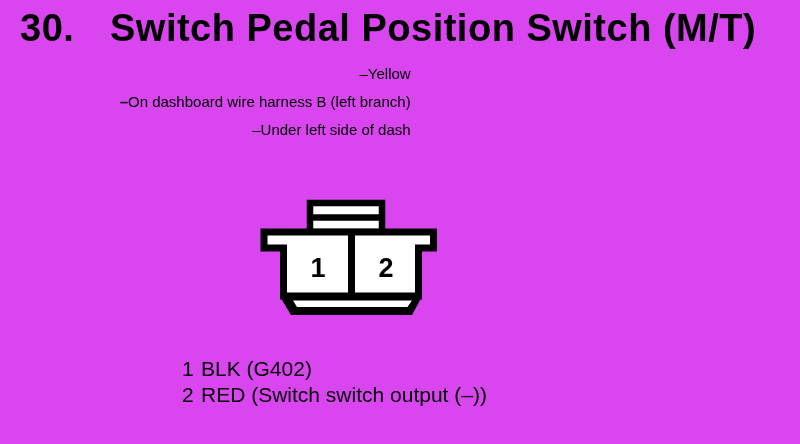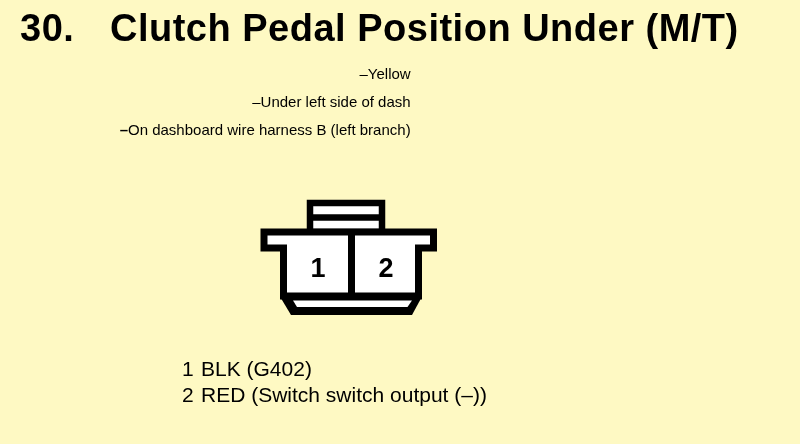--- a/index.html
+++ b/index.html
@@ -4,21 +4,21 @@
 <style>
   html, body { margin: 0; padding: 0; }
   body {
     width: 800px; height: 444px;
     background: #ffffff;
     font-family: "Liberation Sans", sans-serif;
     color: #000000;
     position: relative;
     overflow: hidden;
   }
-  .page { position: absolute; inset: 0; background: #fef9c3; }
+  .page { position: absolute; inset: 0; background: #d946ef; }
 
   
   .heading-num {
     position: absolute; left: 20px; top: 9px;
     font-size: 38px; font-weight: bold; line-height: 38px;
     letter-spacing: 0.5px;
     white-space: nowrap;
   }
   .heading-title {
     position: absolute; left: 110px; top: 9px;
@@ -56,31 +56,31 @@
   .legend-row { height: 26px; white-space: nowrap; }
   .legend-row .pin { display: inline-block; width: 19px; }
 </style>
 </head>
 <body>
 
 <div class="page">
 
   <div class="heading-num">30.</div>
 
-  <div class="heading-title">Clutch Pedal Position Under (M/T)</div>
+  <div class="heading-title">Switch Pedal Position Switch (M/T)</div>
 
   <div class="bullets">
     <div class="bullet">
       <span class="dash">–</span><span>Yellow</span>
     </div>
+    <div class="bullet heavy-dash">
+      <span class="dash">–</span><span>On dashboard wire harness B (left branch)</span>
+    </div>
     <div class="bullet">
       <span class="dash">–</span><span>Under left side of dash</span>
-    </div>
-    <div class="bullet heavy-dash">
-      <span class="dash">–</span><span>On dashboard wire harness B (left branch)</span>
     </div>
   </div>
 
   <div class="connector-figure">
     <svg viewBox="250 192 200 130" xmlns="http://www.w3.org/2000/svg">
 
       <g>
         <rect x="310" y="203" width="72" height="29" fill="#ffffff" stroke="#000000" stroke-width="6.5"></rect>
         <line x1="307" y1="217.5" x2="385" y2="217.5" stroke="#000000" stroke-width="6.5"></line>
       </g>

